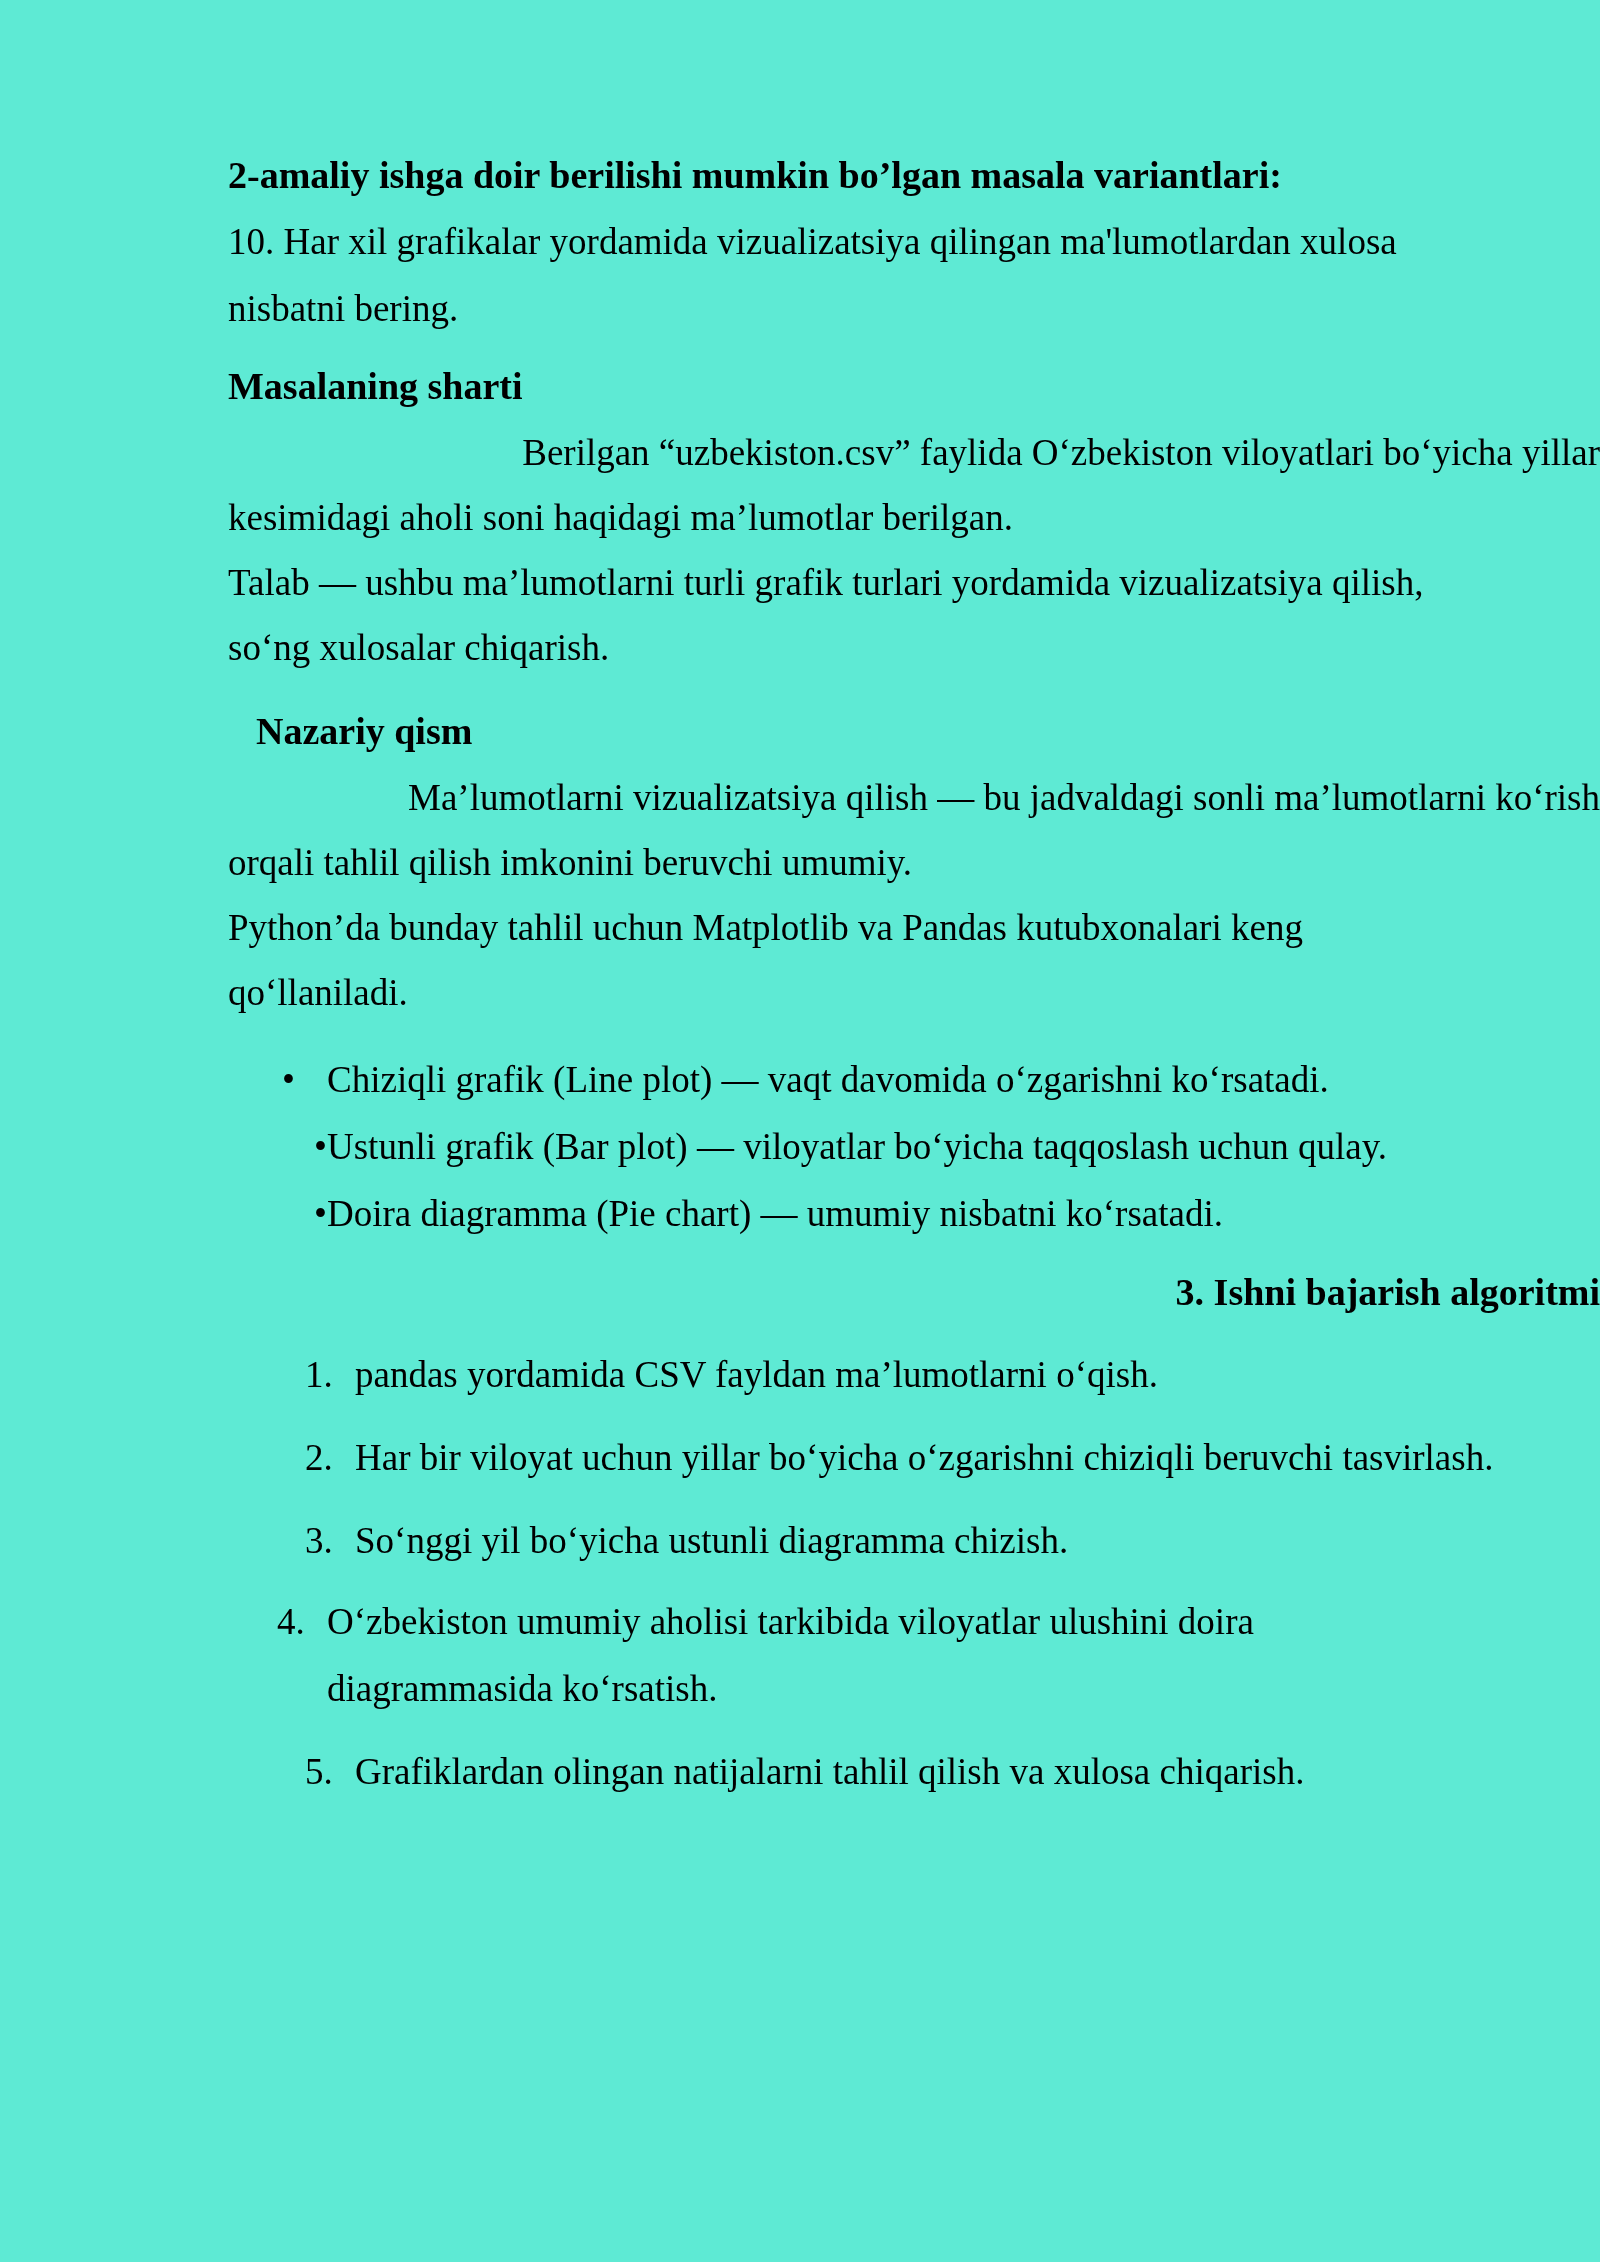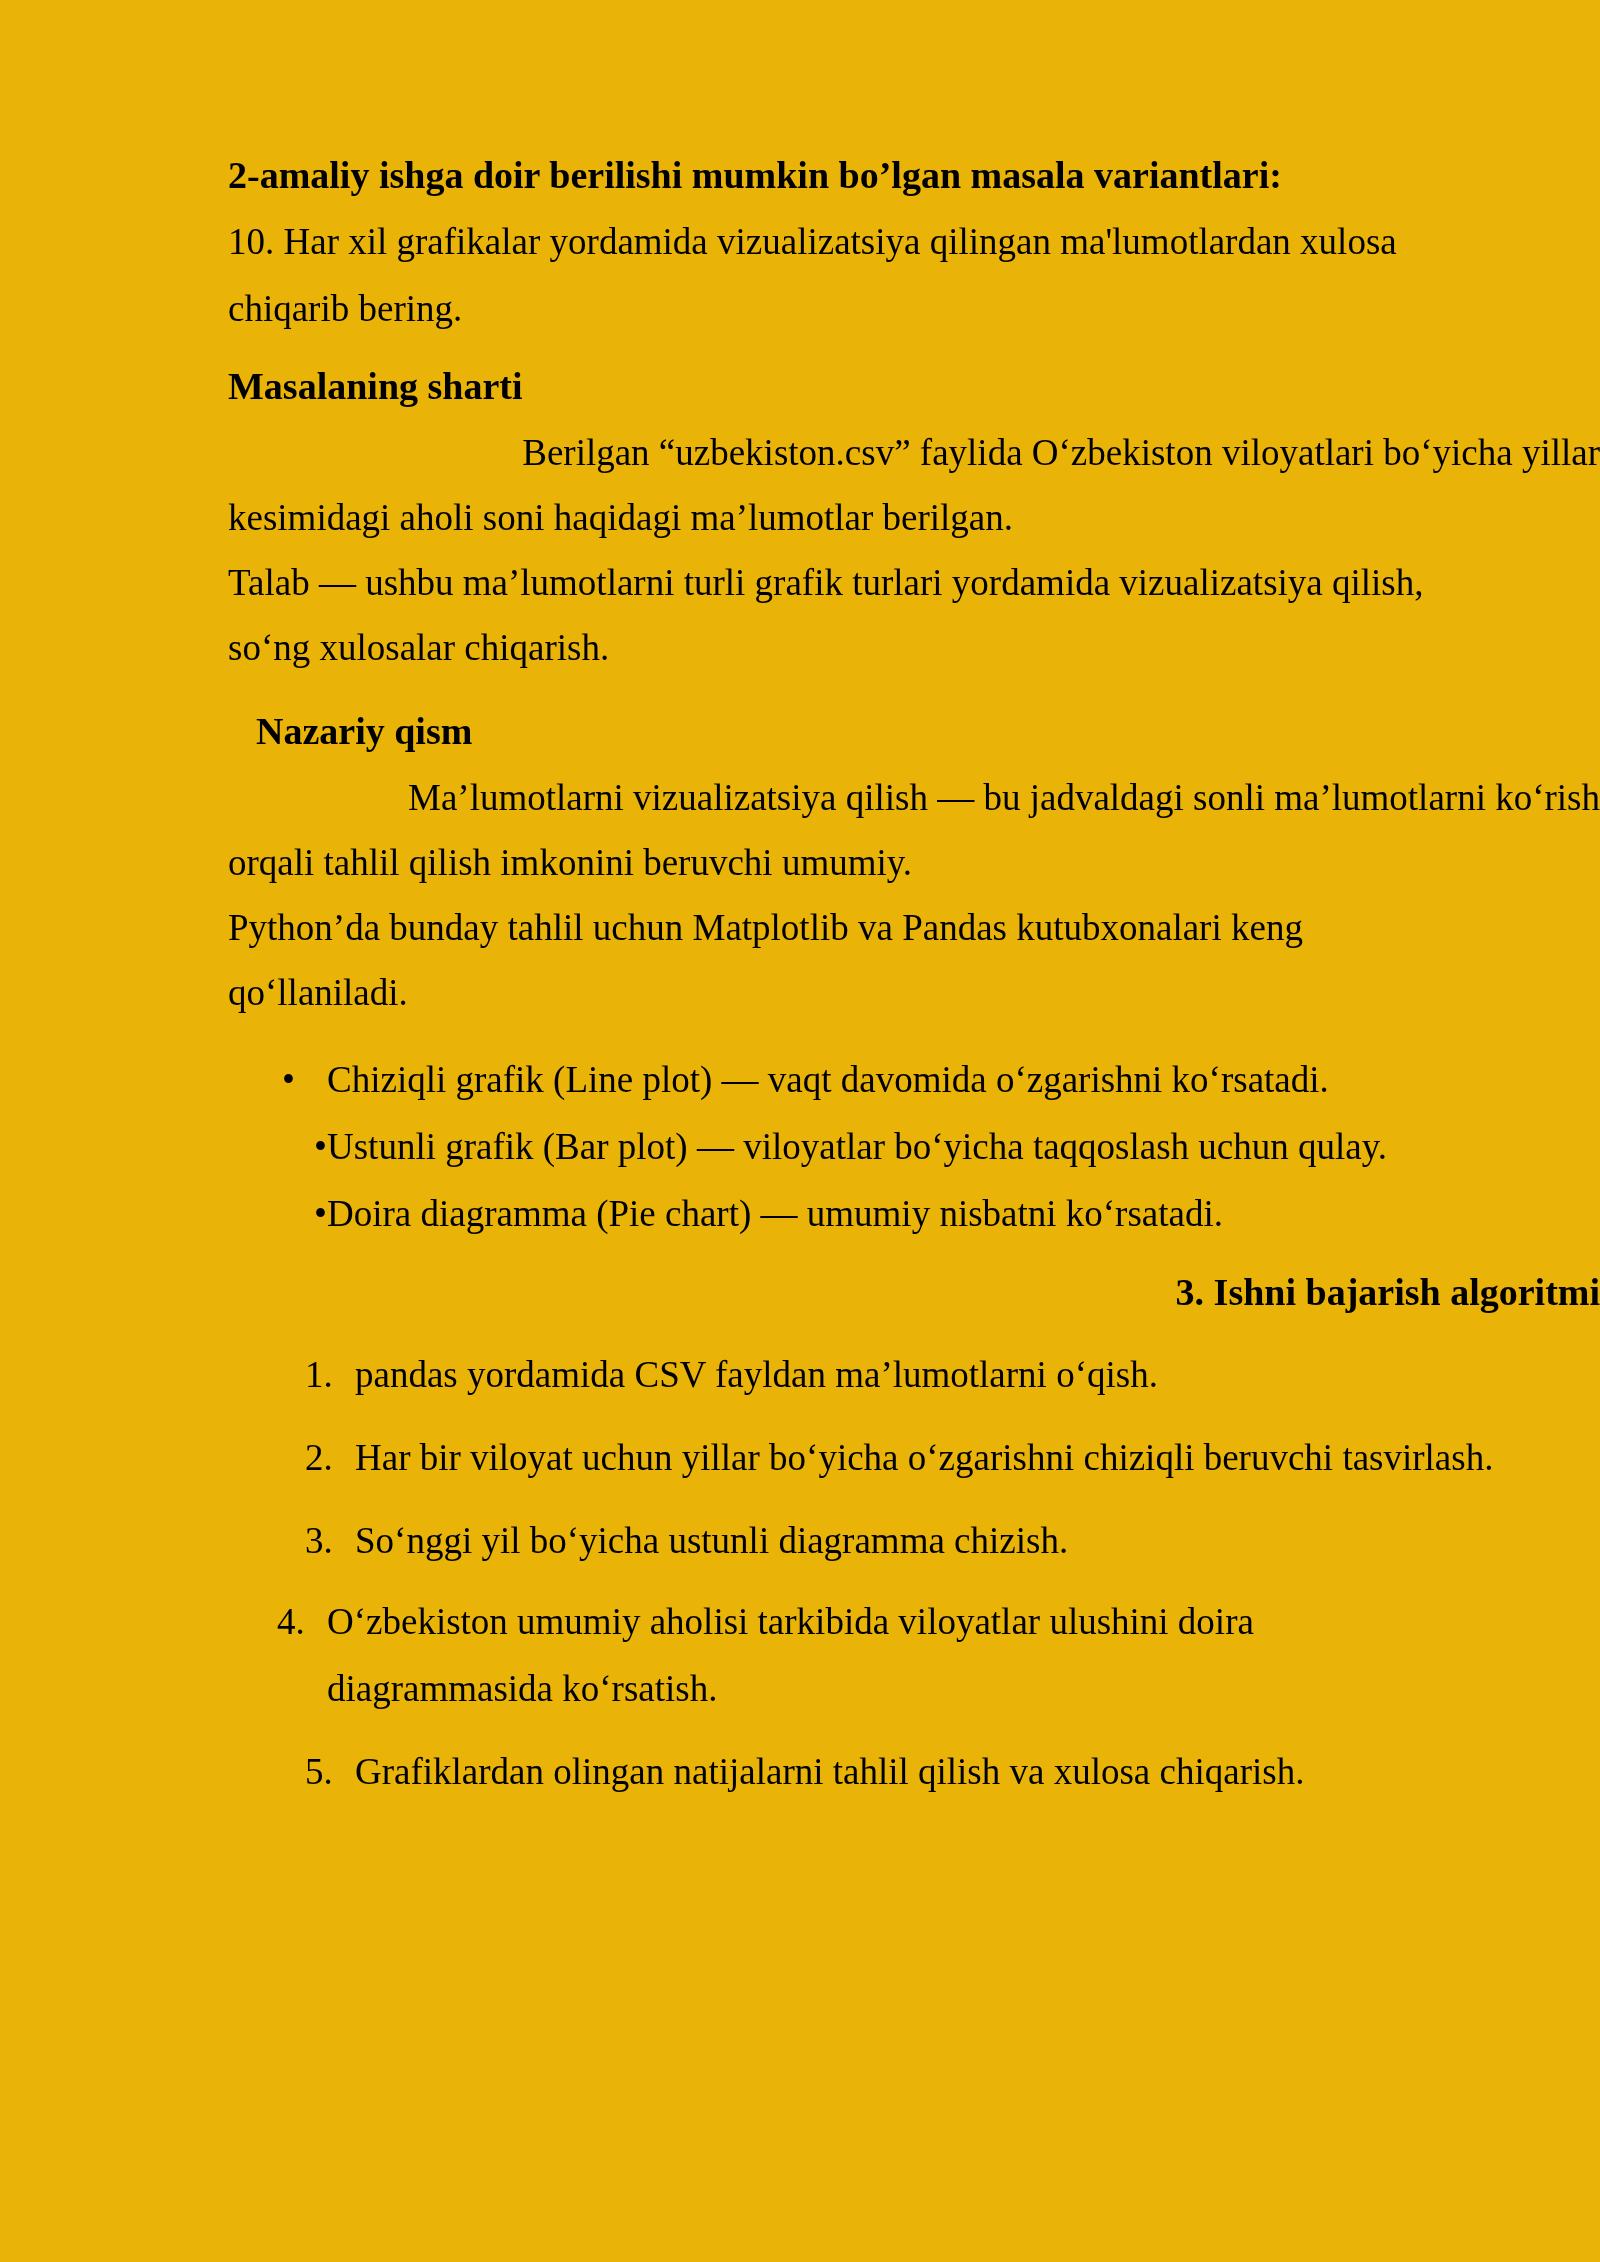--- a/index.html
+++ b/index.html
@@ -5,21 +5,21 @@
   html, body {
     margin: 0;
     padding: 0;
     background: #ffffff;
     color: #000000;
   }
   .page {
     position: relative;
     width: 1600px;
     height: 2262px;
-    background: #eab308;
+    background: #5eead4;
     font-family: "Liberation Serif", "DejaVu Serif", serif;
     font-size: 37px;
     padding-top: 150px;
     box-sizing: border-box;
     overflow: hidden;
   }
   .line {
     height: 50px;
     line-height: 50px;
     padding-left: 228px;
@@ -55,21 +55,21 @@
   .g37 { margin-top: 37px; }
 </style>
 </head>
 <body>
 
 <div class="page">
 
   <div class="line heading">2-amaliy ishga doir berilishi mumkin bo’lgan masala variantlari:</div>
 
   <div class="line g17">10. Har xil grafikalar yordamida vizualizatsiya qilingan ma'lumotlardan xulosa</div>
-  <div class="line g17">chiqarib bering.</div>
+  <div class="line g17">nisbatni bering.</div>
 
   <div class="line heading g27">Masalaning sharti</div>
 
   <div class="line g30">Berilgan “uzbekiston.csv” faylida Oʻzbekiston viloyatlari boʻyicha yillar</div>
   <div class="line g15">kesimidagi aholi soni haqidagi ma’lumotlar berilgan.</div>
   <div class="line g15">Talab — ushbu ma’lumotlarni turli grafik turlari yordamida vizualizatsiya qilish,</div>
   <div class="line g15">soʻng xulosalar chiqarish.</div>
 
   <div class="line heading g33">Nazariy qism</div>
 

